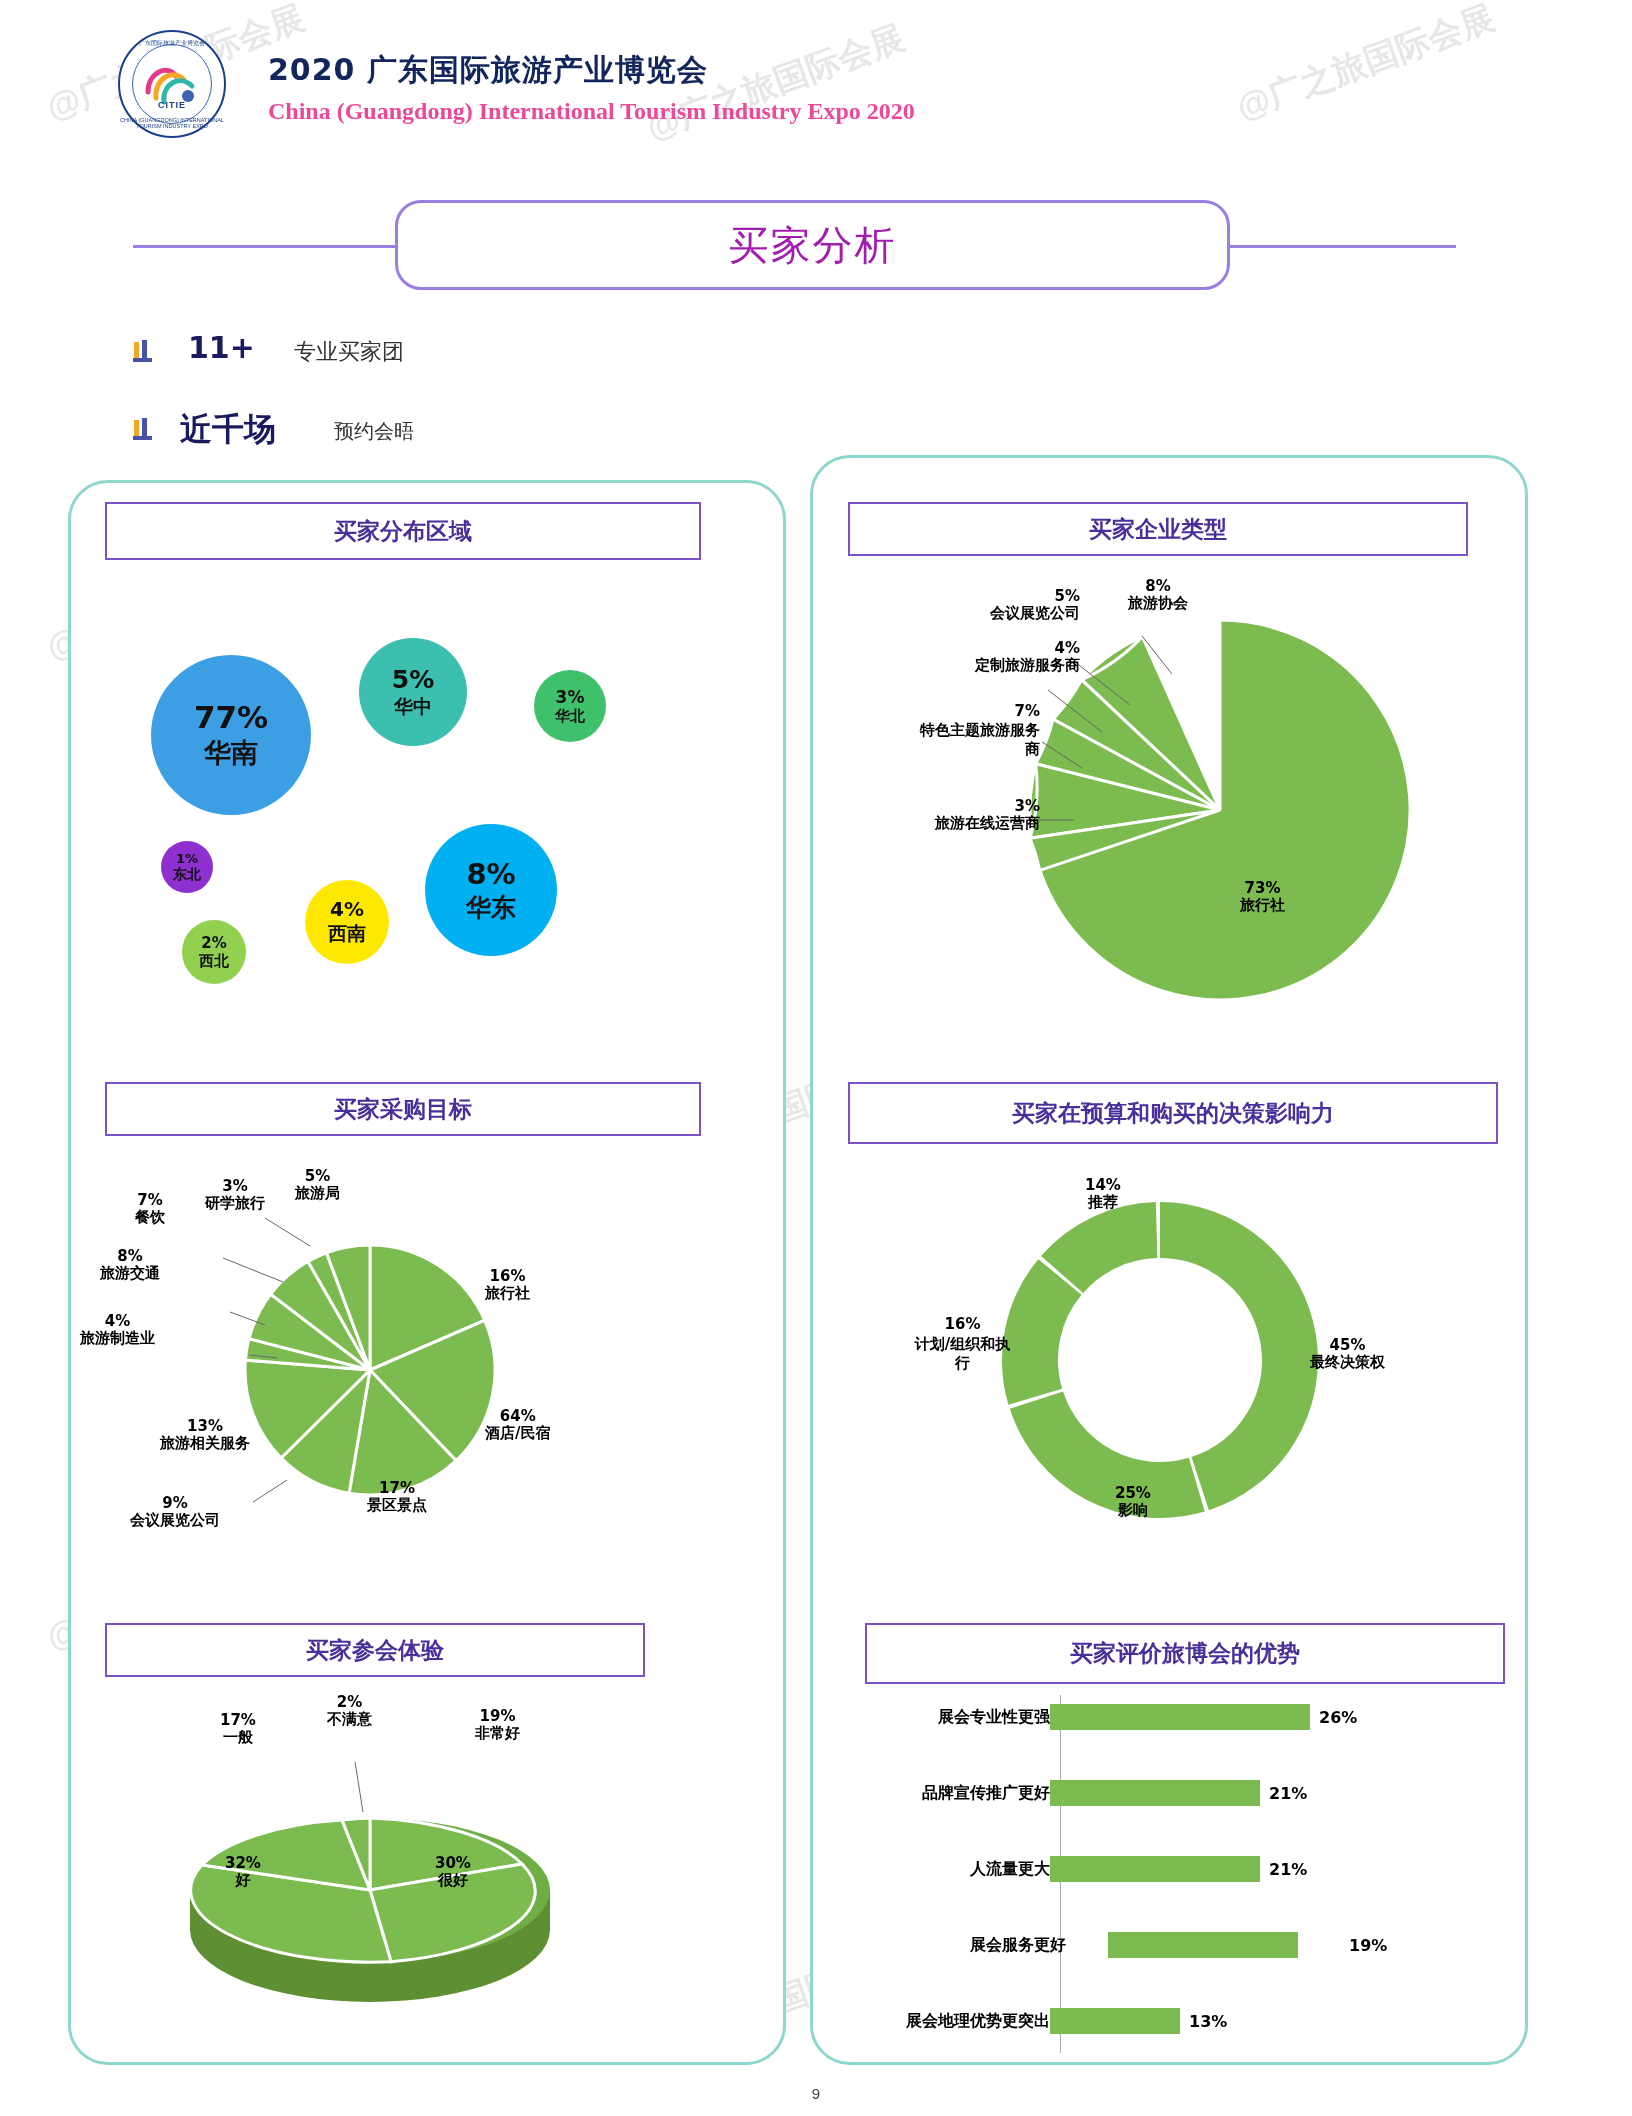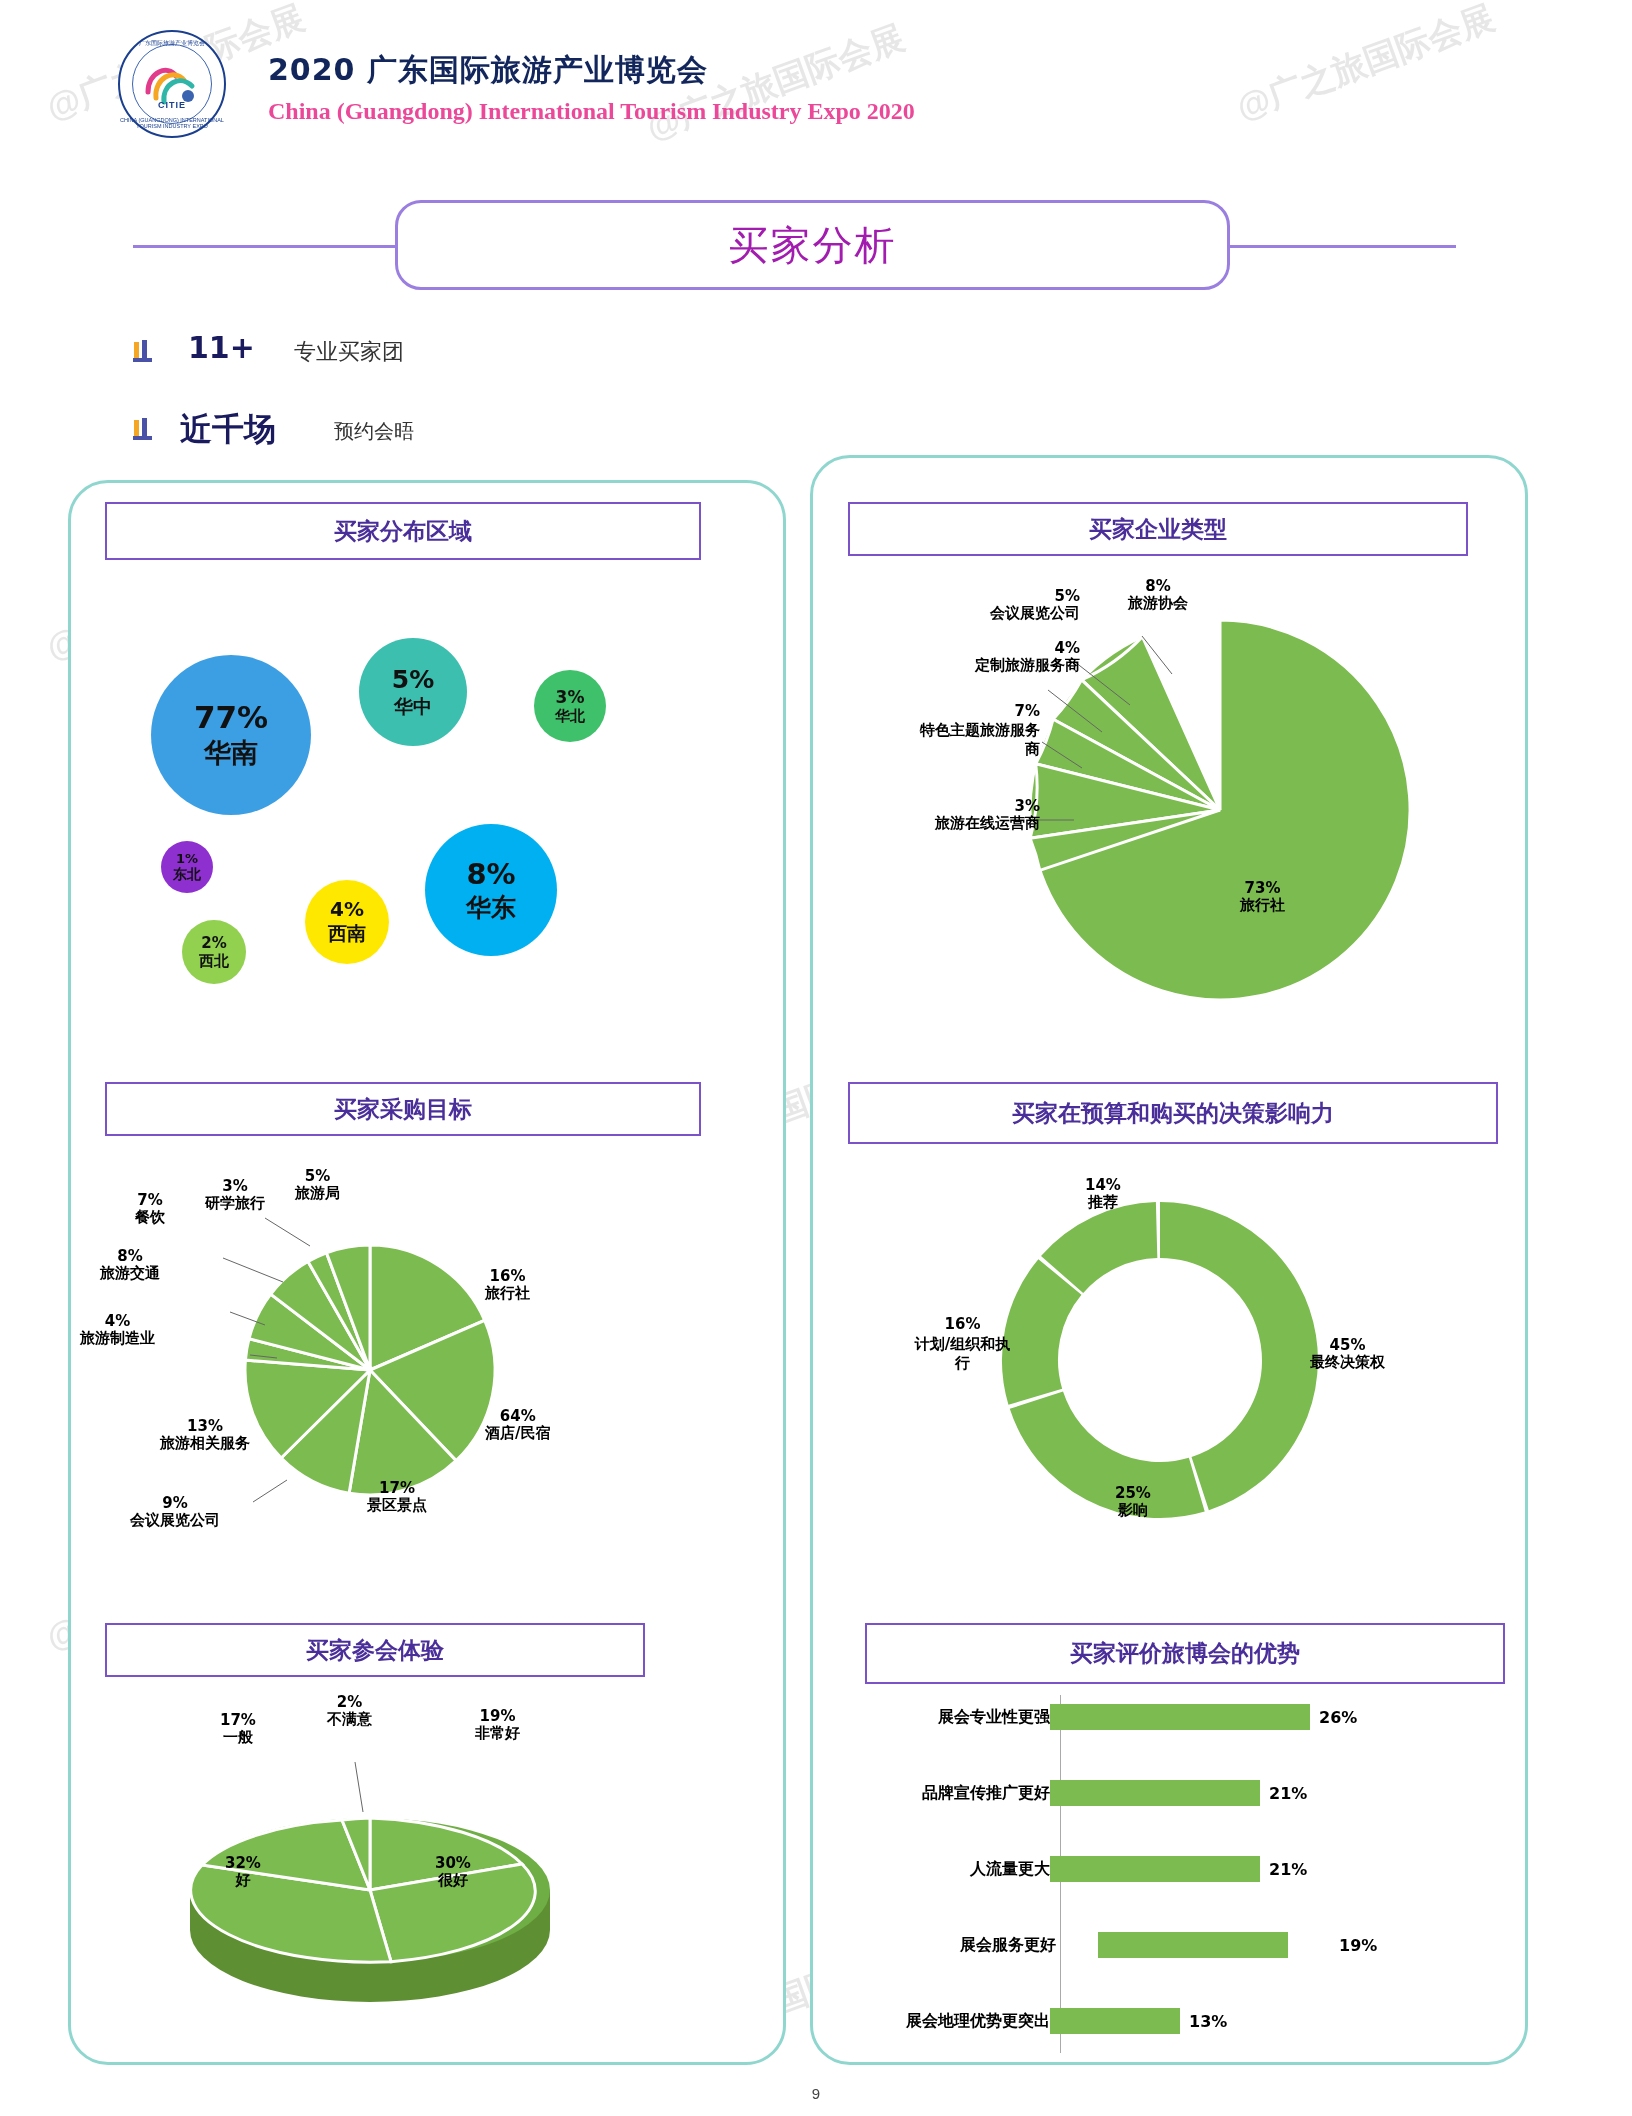--- a/index.html
+++ b/index.html
@@ -355,21 +355,21 @@
     <div class="bar-fill" style="width:210px;"></div>
     <div class="bar-val">21%</div>
   </div>
 
   <div class="bar-row" style="left:0;top:166px;">
     <div class="bar-name">人流量更大</div>
     <div class="bar-fill" style="width:210px;"></div>
     <div class="bar-val">21%</div>
   </div>
 
-  <div class="bar-row" style="left:6px;top:242px;gap:42px;">
+  <div class="bar-row" style="left:16px;top:242px;gap:42px;">
     <div class="bar-name">展会服务更好</div>
     <div class="bar-fill" style="width:190px;"></div>
     <div class="bar-val">19%</div>
   </div>
 
   <div class="bar-row" style="left:0;top:318px;">
     <div class="bar-name">展会地理优势更突出</div>
     <div class="bar-fill" style="width:130px;"></div>
     <div class="bar-val">13%</div>
   </div>

